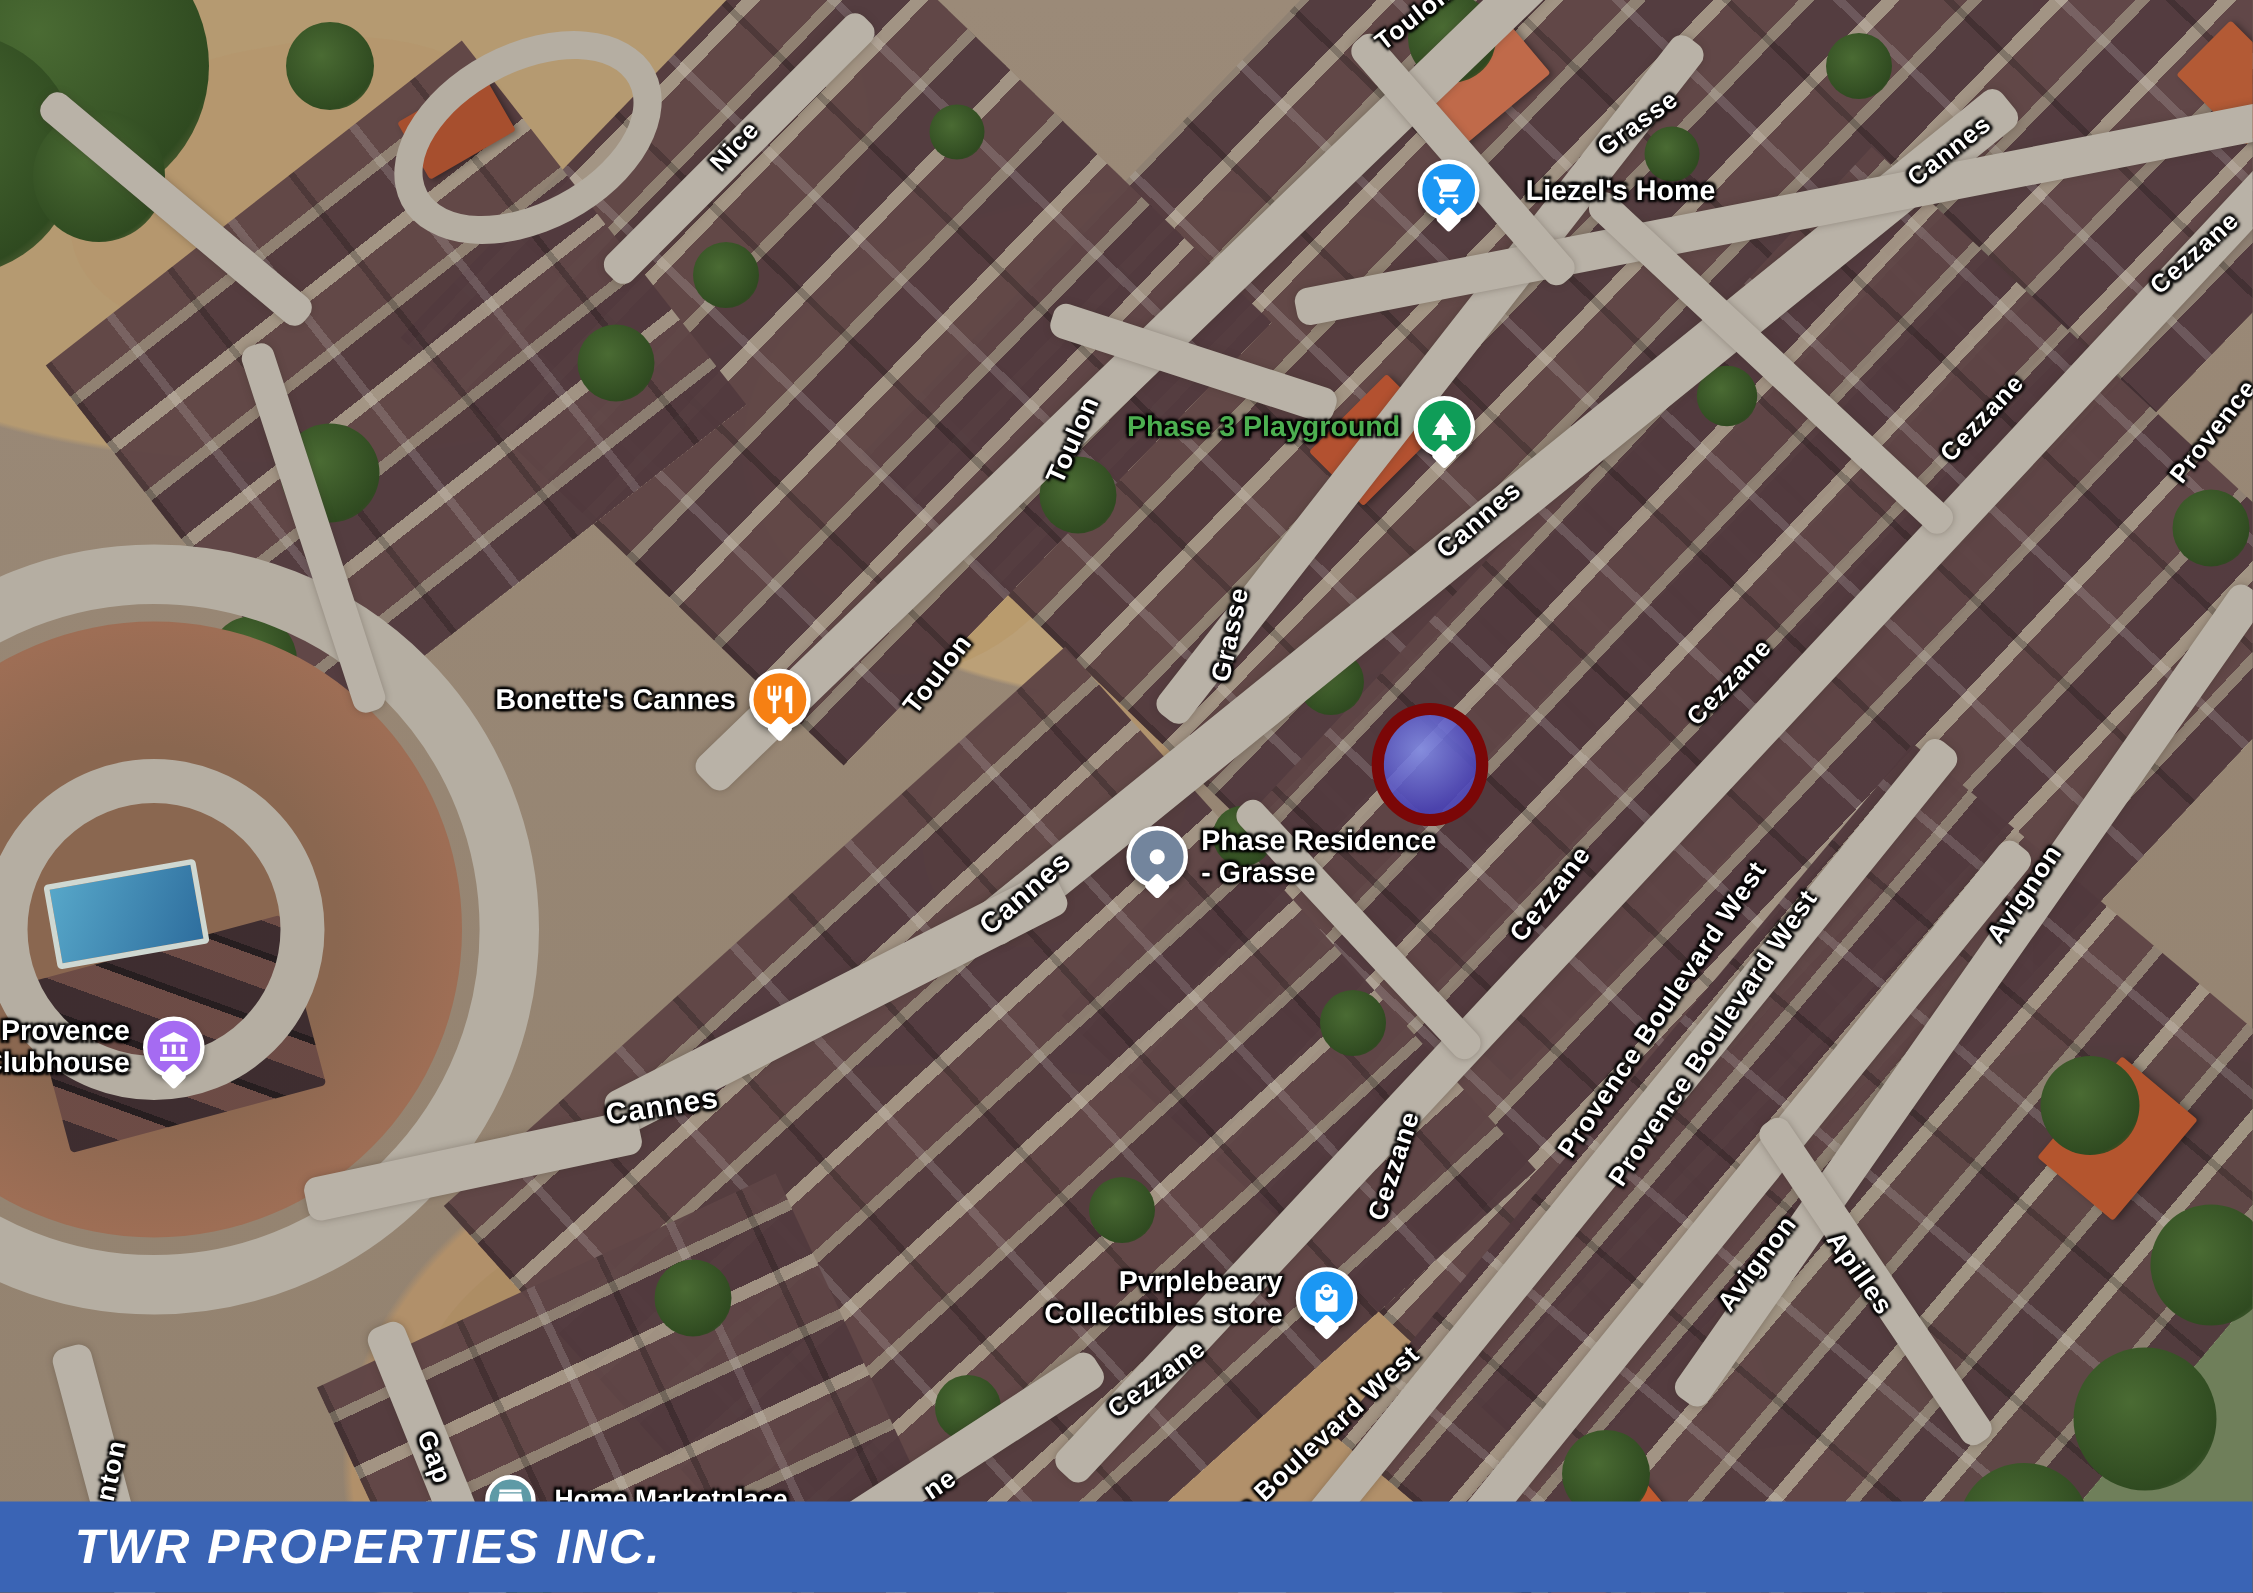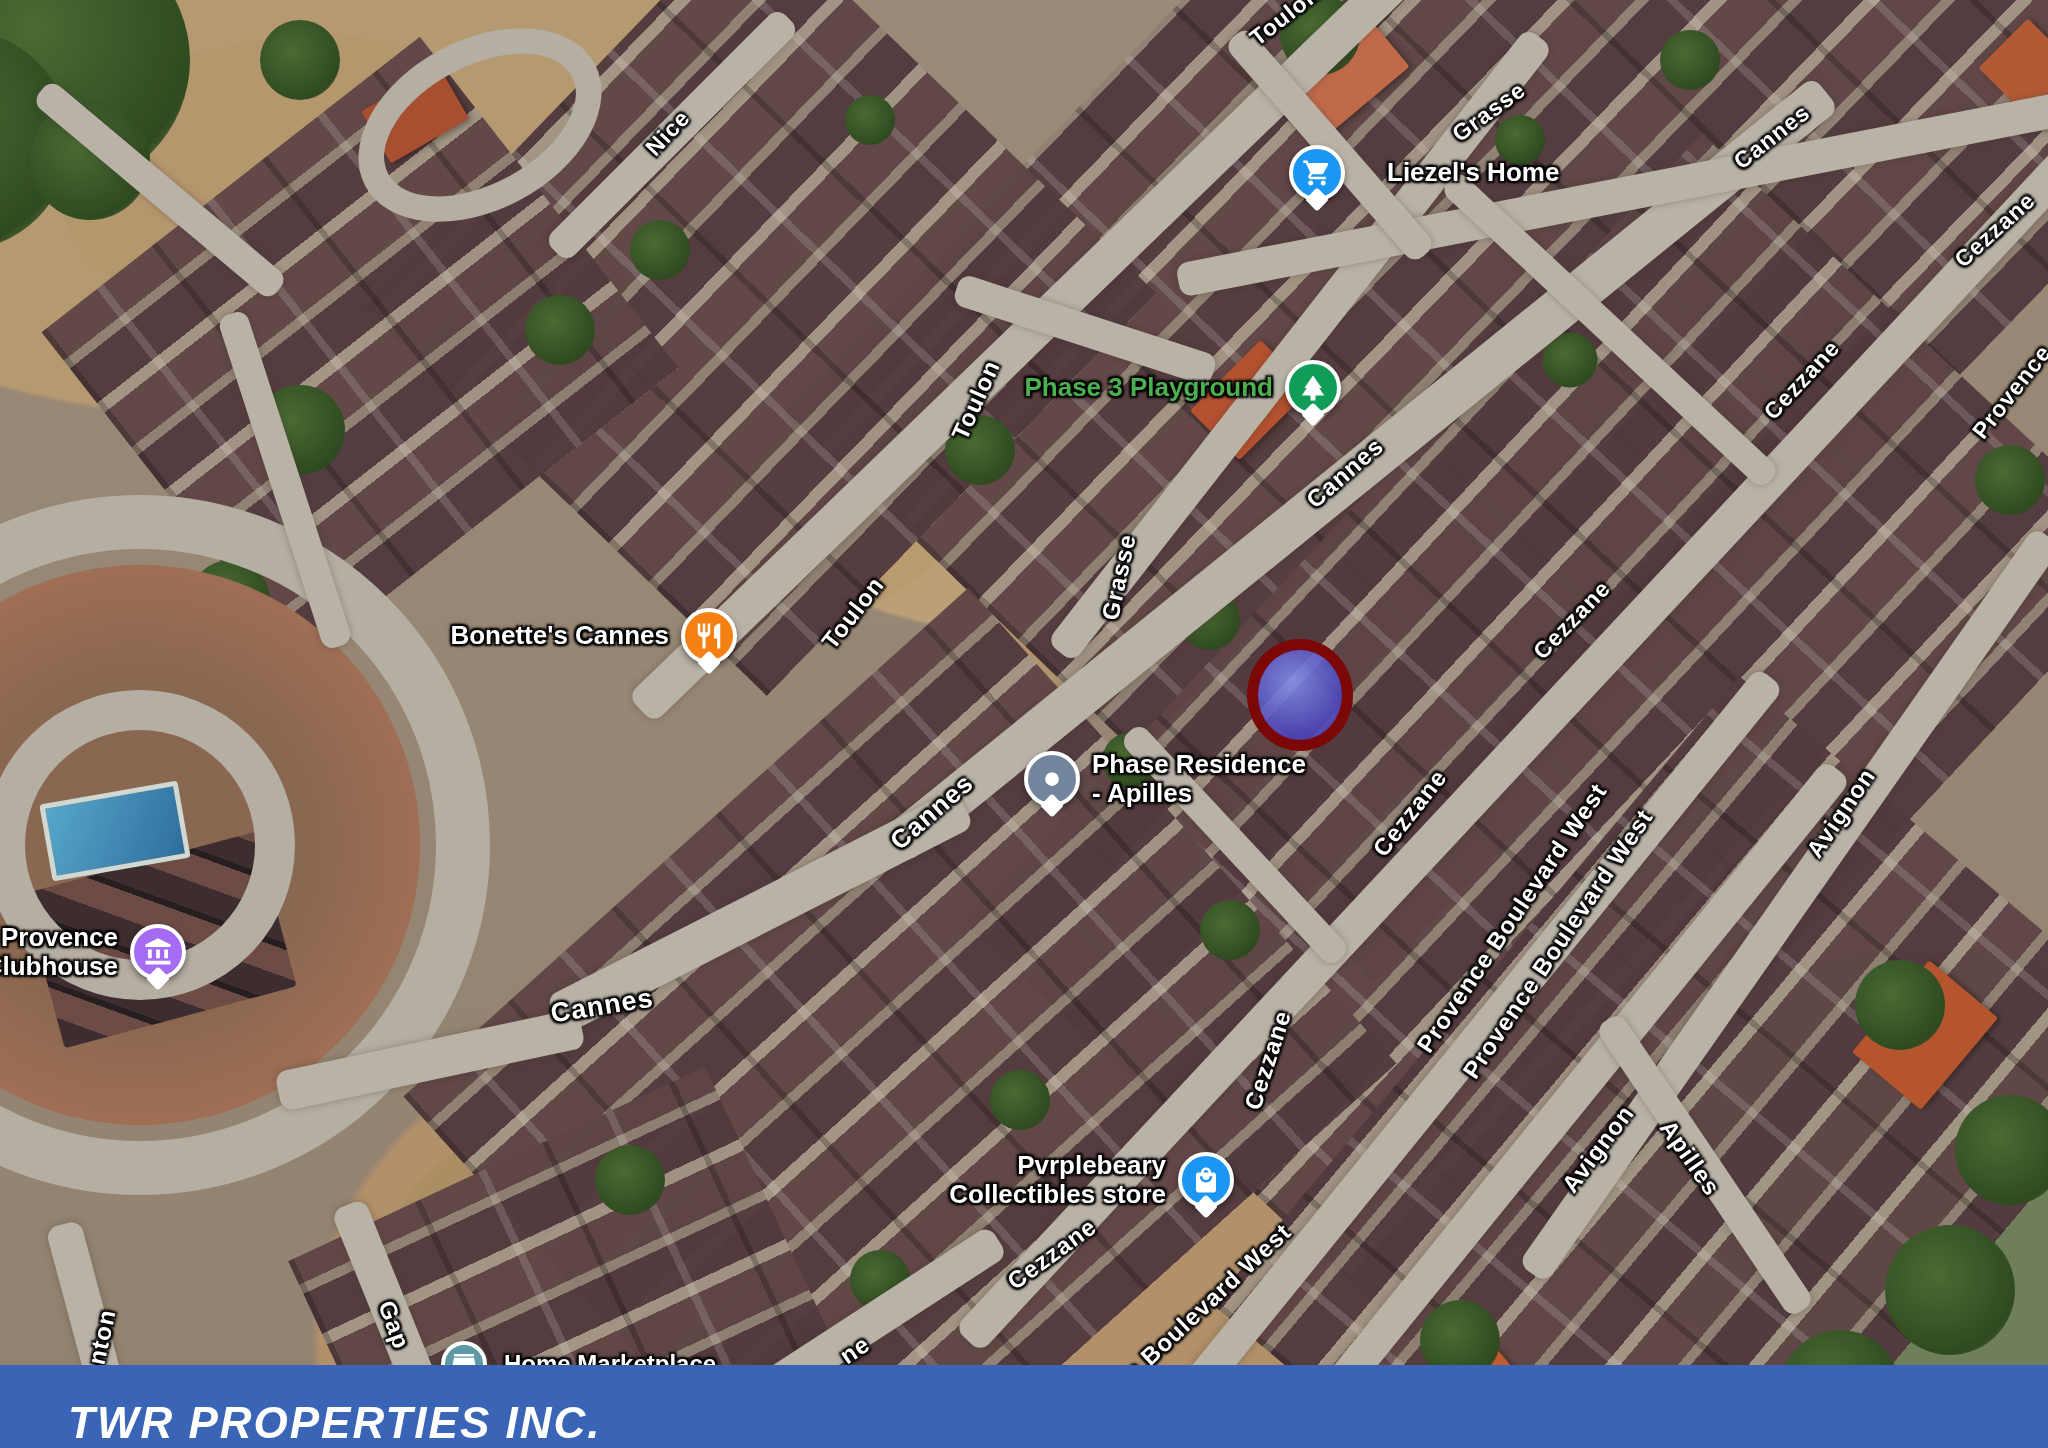--- a/index.html
+++ b/index.html
@@ -39,21 +39,21 @@
   .glyph{display:block;width:30px;height:30px;}
   .glyph svg{display:block;width:100%;height:100%;}
   .highlight{position:absolute;left:1247px;top:639px;width:106px;height:112px;border-radius:50%;
     border:11px solid #7B0707;z-index:35;
     background:radial-gradient(circle at 40% 35%, rgba(130,140,230,.9), rgba(72,66,190,.85) 72%);}
   .banner{position:absolute;left:1372px;top:644px;width:578px;height:98px;z-index:40;
     display:flex;align-items:center;justify-content:center;box-shadow:0 2px 8px rgba(0,0,0,.3);}
   .banner span{color:#fff;font-weight:800;font-size:45px;white-space:nowrap;letter-spacing:0;
     transform:scaleX(.96);}
   .footer{position:absolute;left:0;top:1365px;width:2048px;height:83px;z-index:50;
-    display:flex;align-items:flex-end;}
+    display:flex;align-items:center;}
   .footer span{color:#fff;font-weight:700;font-style:italic;font-size:44px;letter-spacing:2px;margin-left:68px;white-space:nowrap;}
 </style>
 </head>
 <body>
 
 <div class="map">
 
   <div class="layer" id="deco">
       <div class="dirt" style="left: 60px; top: 40px; width: 420px; height: 260px; transform: rotate(-10deg); background: rgb(181, 151, 110);"></div>
       <div class="dirt" style="left: 700px; top: 340px; width: 340px; height: 240px; transform: rotate(-45deg); background: rgb(184, 154, 109);"></div>
@@ -198,21 +198,21 @@
       </div>
       <div class="pin" style="left: 1052px; top: 779px; width: 56px; height: 56px; background: rgb(115, 133, 157);">
         <span class="glyph">
           <svg viewBox="0 0 24 24">
             <circle cx="12" cy="12" r="5.5" fill="#fff"></circle>
           </svg>
         </span>
       </div>
       <div class="poi-label" style="top: 779px; transform: translateY(-50%); left: 1092px; text-align: left;">
         <div>Phase Residence</div>
-        <div>- Apilles</div>
+        <div>- Grasse</div>
       </div>
       <div class="pin" style="left: 1206px; top: 1180px; width: 56px; height: 56px; background: rgb(27, 151, 243);">
         <span class="glyph">
           <svg viewBox="0 0 24 24">
             <path fill="#fff" d="M18 6h-2c0-2.21-1.79-4-4-4S8 3.79 8 6H6c-1.1 0-2 .9-2 2v12c0 1.1.9 2 2 2h12c1.1 0 2-.9 2-2V8c0-1.1-.9-2-2-2zm-6-2c1.1 0 2 .9 2 2h-4c0-1.1.9-2 2-2zm0 10c-2.76 0-5-2.24-5-5h2c0 1.66 1.34 3 3 3s3-1.34 3-3h2c0 2.76-2.24 5-5 5z"></path>
           </svg>
         </span>
       </div>
       <div class="poi-label" style="top: 1180px; transform: translateY(-50%); right: 882px; text-align: right;">
         <div>Pvrplebeary</div>

